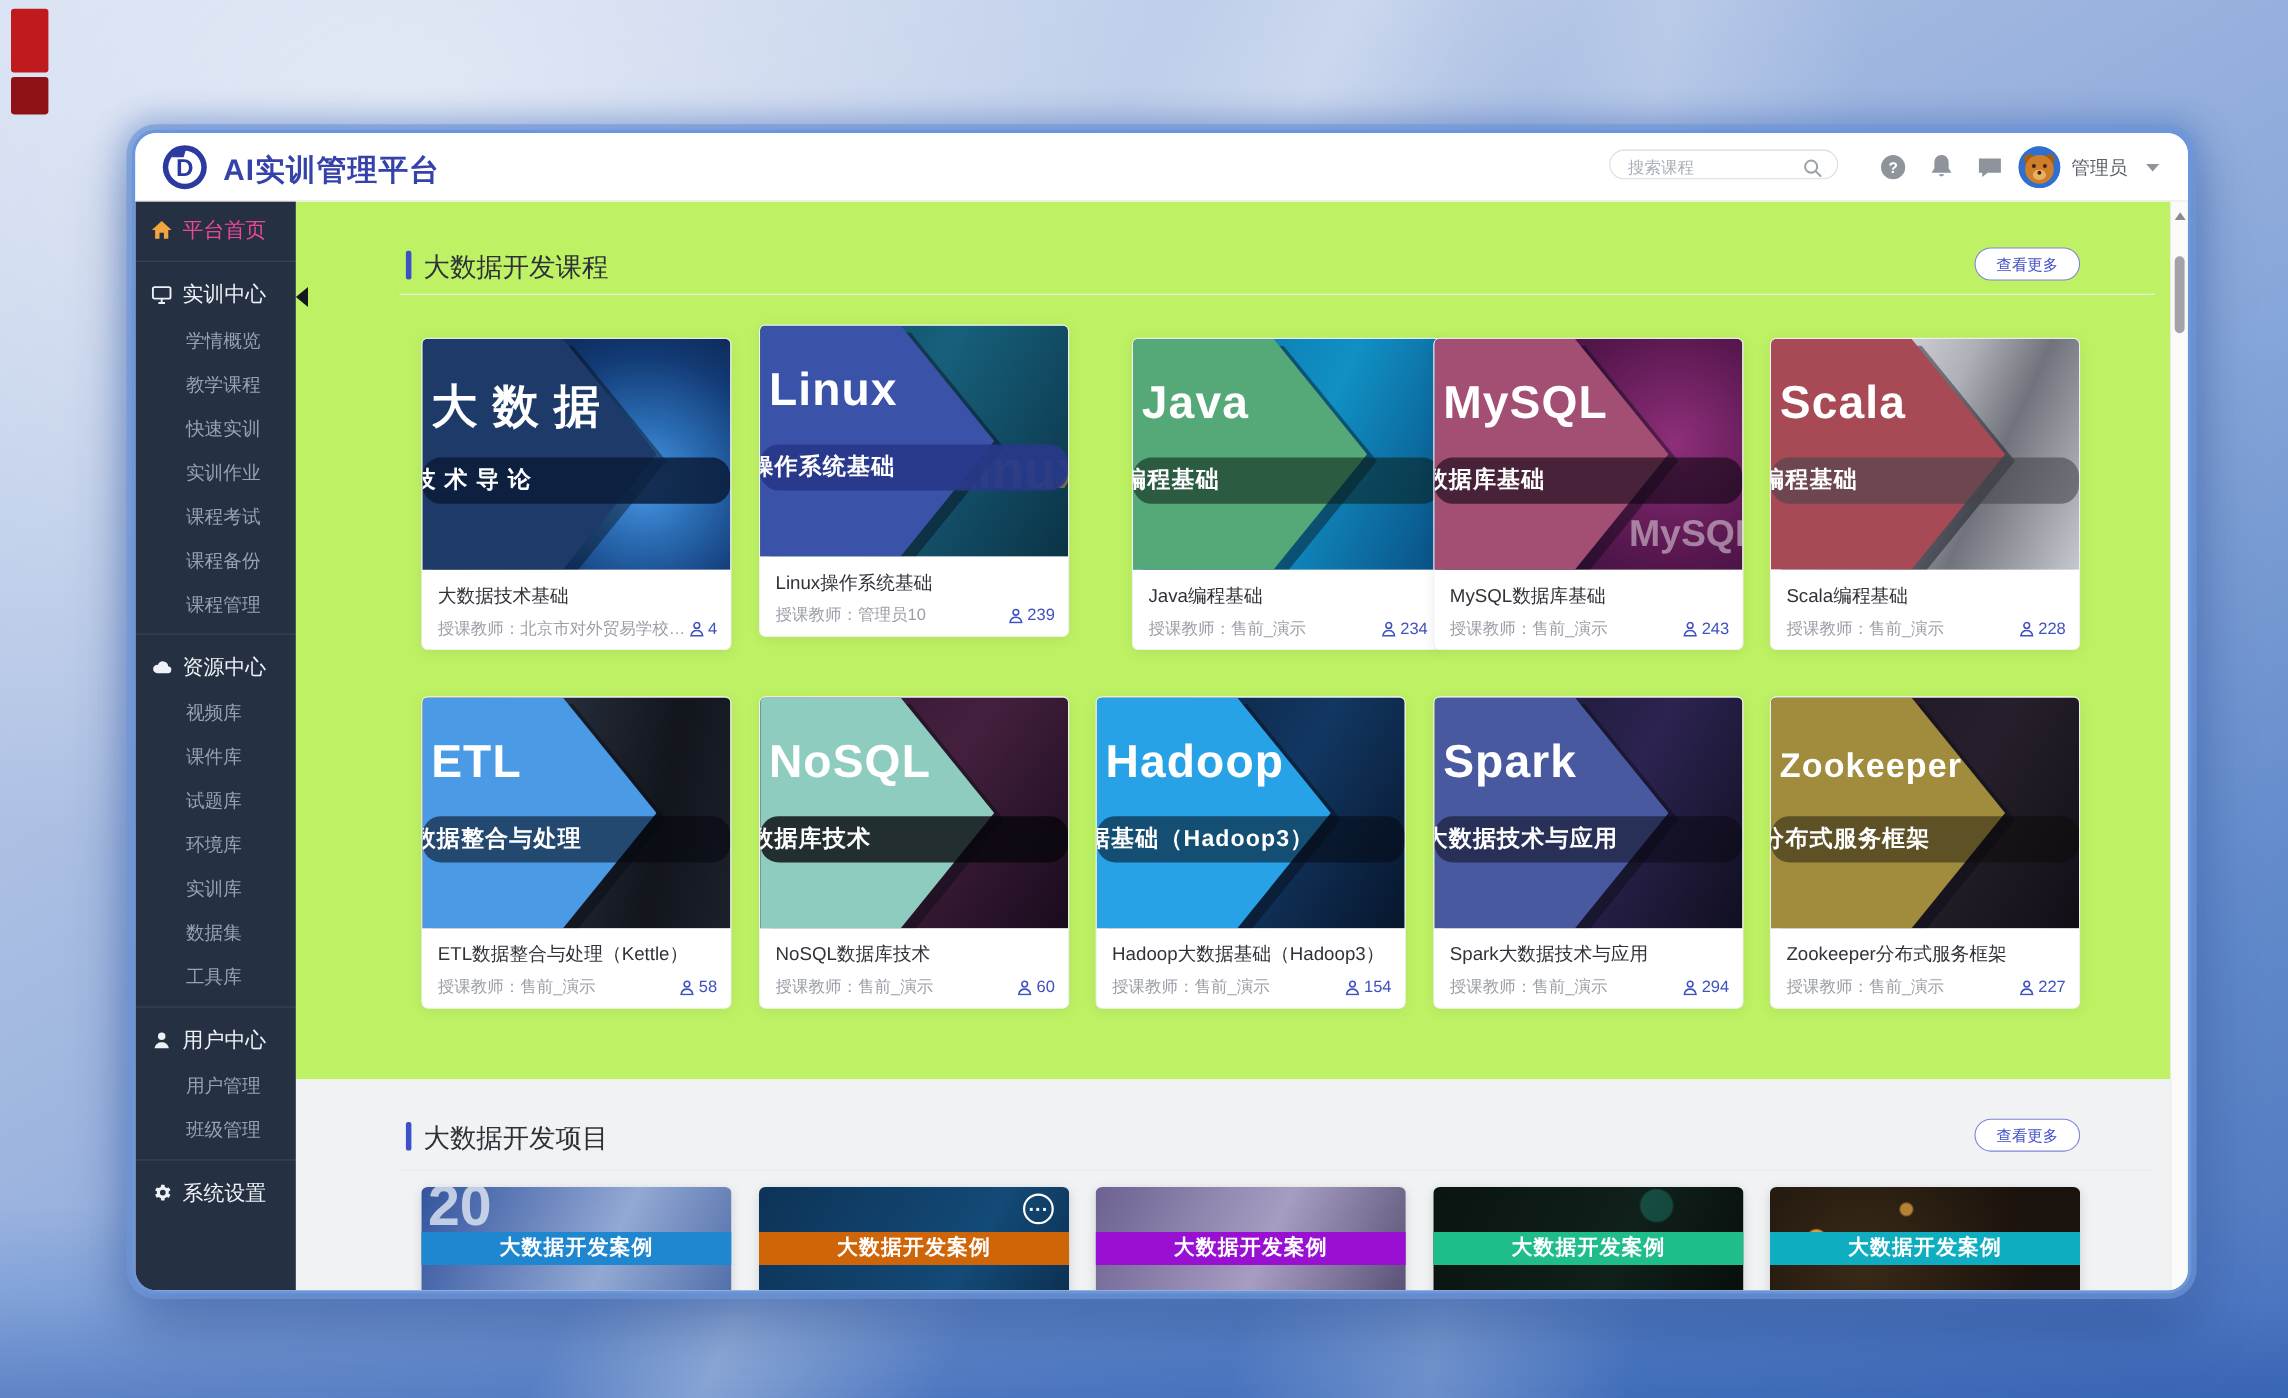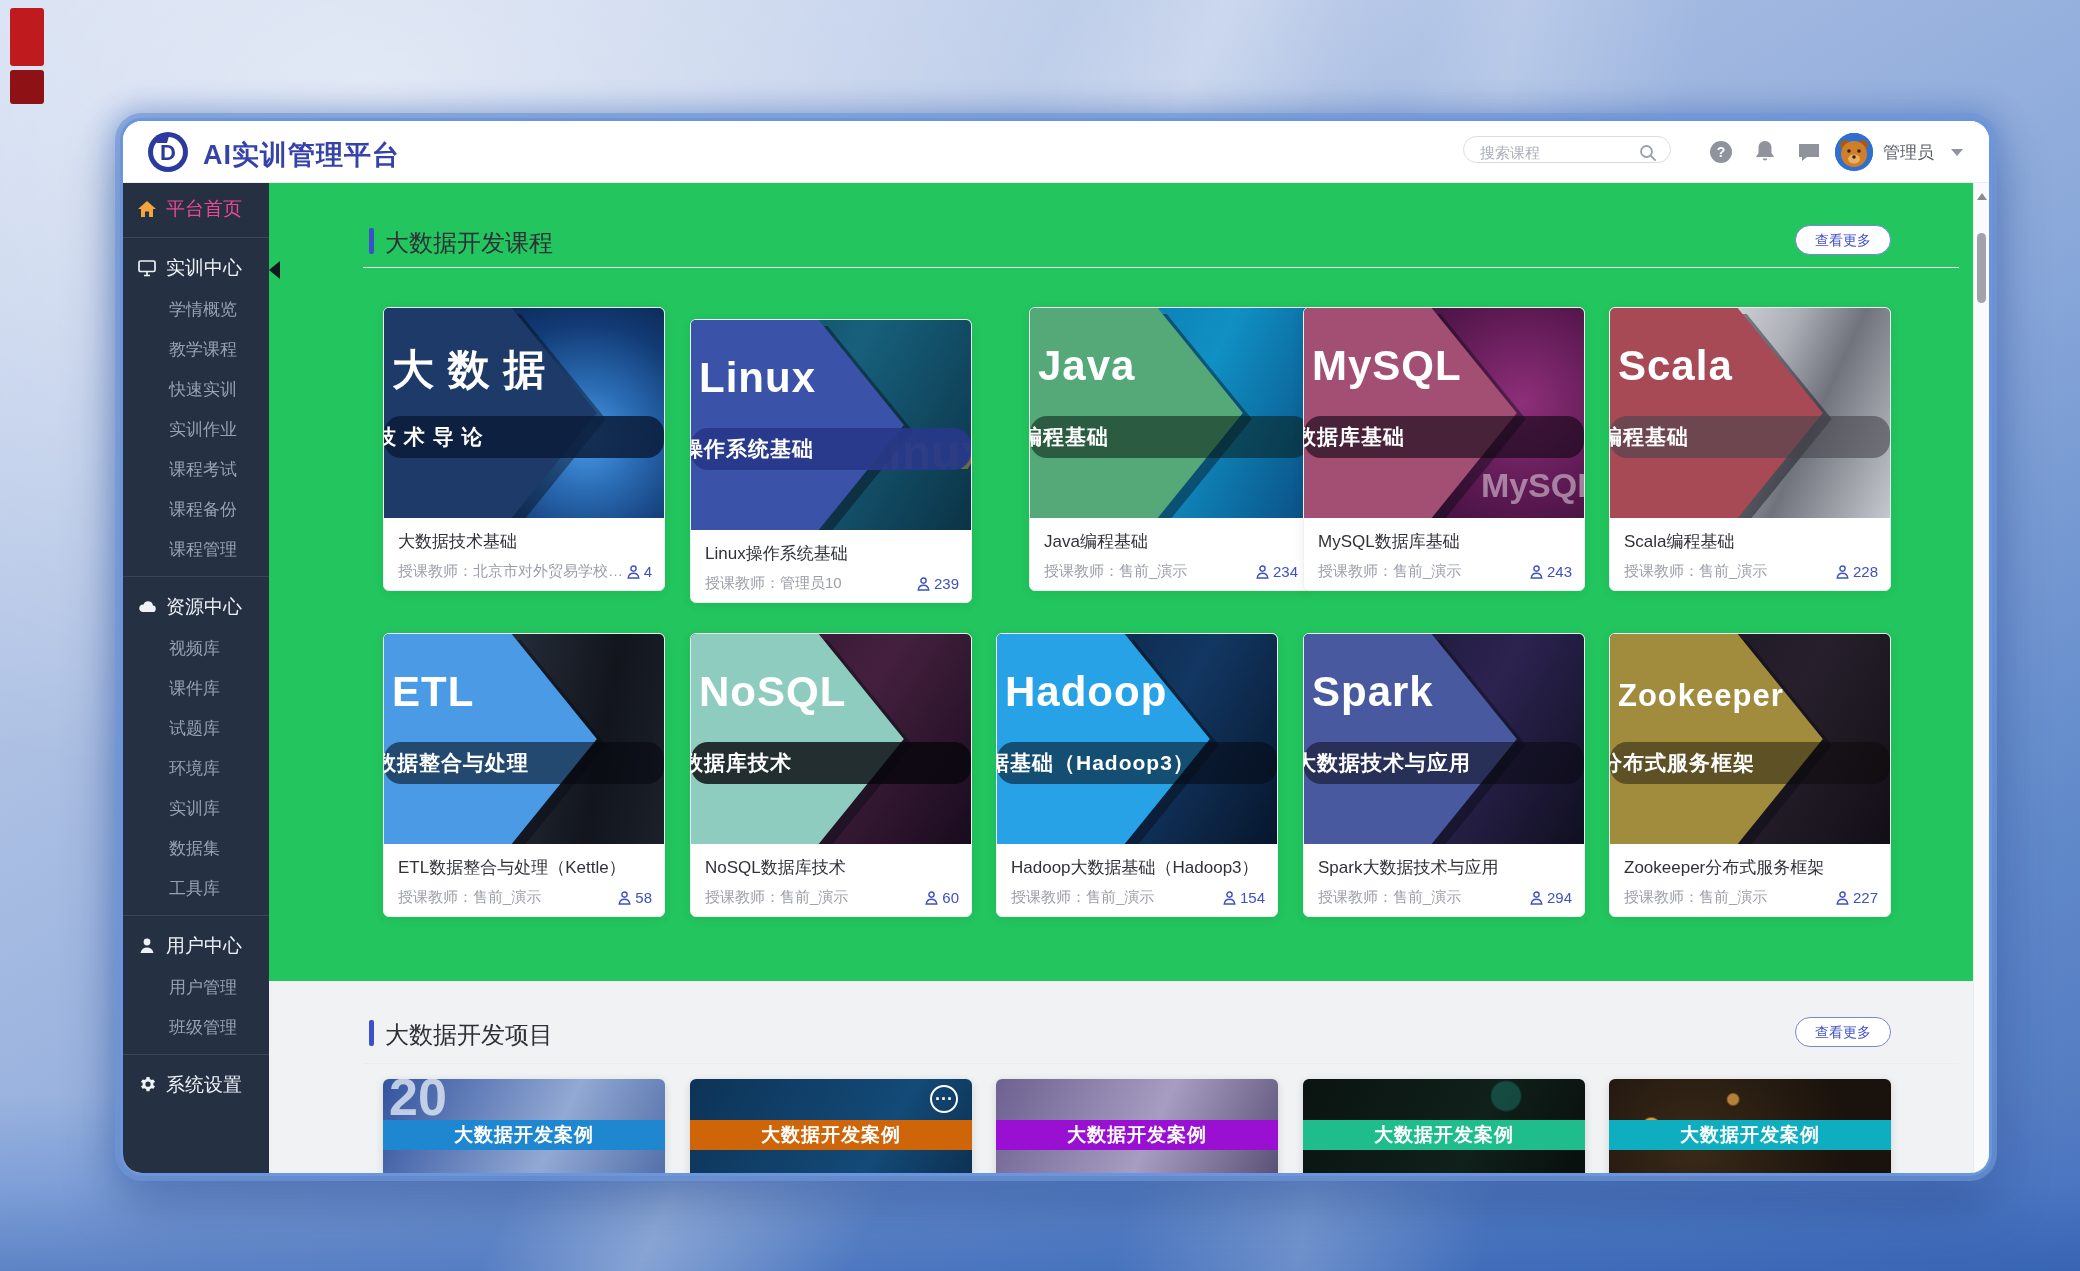--- a/index.html
+++ b/index.html
@@ -44,21 +44,21 @@
   .nav-home { height:44px; display:flex; align-items:center; padding-left:14px; gap:9px; color:#ec4899; font-size:19px; cursor:pointer; }
   .nav-divider { height:1px; background:rgba(255,255,255,.10); margin:6px 0; }
   .nav-group { height:44px; margin-top:8px; display:flex; align-items:center; padding-left:14px; gap:9px; color:#eef1f6; font-size:19px; cursor:pointer; }
   .nav-children { }
   .nav-child { height:40px; line-height:40px; padding-left:46px; color:#97a1b4; font-size:17px; cursor:pointer; }
   .nav-ic { width:20px; height:20px; flex:0 0 auto; }
 
   .collapse-handle { position:absolute; left:146px; top:140px; width:0; height:0; border-top:9px solid transparent; border-bottom:9px solid transparent; border-right:11px solid #15181e; z-index:6; }
 
   
-  .main { position:absolute; left:146px; top:62px; right:0; bottom:0; background:#22c55e; overflow:hidden;text-decoration:underline; }
+  .main { position:absolute; left:146px; top:62px; right:0; bottom:0; background:#bef264; overflow:hidden;text-decoration:underline; }
 
   .sec-gray { position:absolute; left:0; right:16px; top:798px; bottom:0; background:#f1f2f4; }
 
   .sec-head { position:absolute; height:32px; }
   .sec-bar { position:absolute; left:0; top:3px; width:5px; height:26px; background:#3c50c8; border-radius:2px; }
   .sec-title { position:absolute; left:16px; top:2px; font-size:24px; color:#2e3038; }
   .more-btn { position:absolute; width:96px; height:30px; border:1px solid #7b86d8; border-radius:15px; background:#fff; color:#4150c8; font-size:14px; text-align:center; line-height:28px; cursor:pointer; }
   .sec-divider { position:absolute; height:1px; background:#ececf0; }
 
   
@@ -264,21 +264,21 @@
         <span class="c-count">
           <svg class="person-ic" width="13" height="14" viewBox="0 0 13 14">
                     <circle cx="6.5" cy="3.6" r="2.6" fill="none" stroke="#3f51c1" stroke-width="1.4"></circle>
                     <path d="M1.2 13c.5-3.2 2.6-4.8 5.3-4.8s4.8 1.6 5.3 4.8z" fill="none" stroke="#3f51c1" stroke-width="1.4"></path>
                   </svg>
           <span class="count-n">4</span>
         </span>
       </div>
     </div>
   </div>
-          <div class="course-card" style="left: 421px; top: 136px;">
+          <div class="course-card" style="left: 421px; top: 112px;">
     <div class="thumb bg-1">
       <div class="wm">Linux</div>
       <div class="arrow-shadow"></div>
       <div class="arrow" style="background: rgb(58, 83, 168);"></div>
       <div class="big">Linux</div>
       <div class="band" style="background: rgba(40, 56, 138, 0.92);">
         <span class="band-text">操作系统基础</span>
       </div>
     </div>
     <div class="info">

